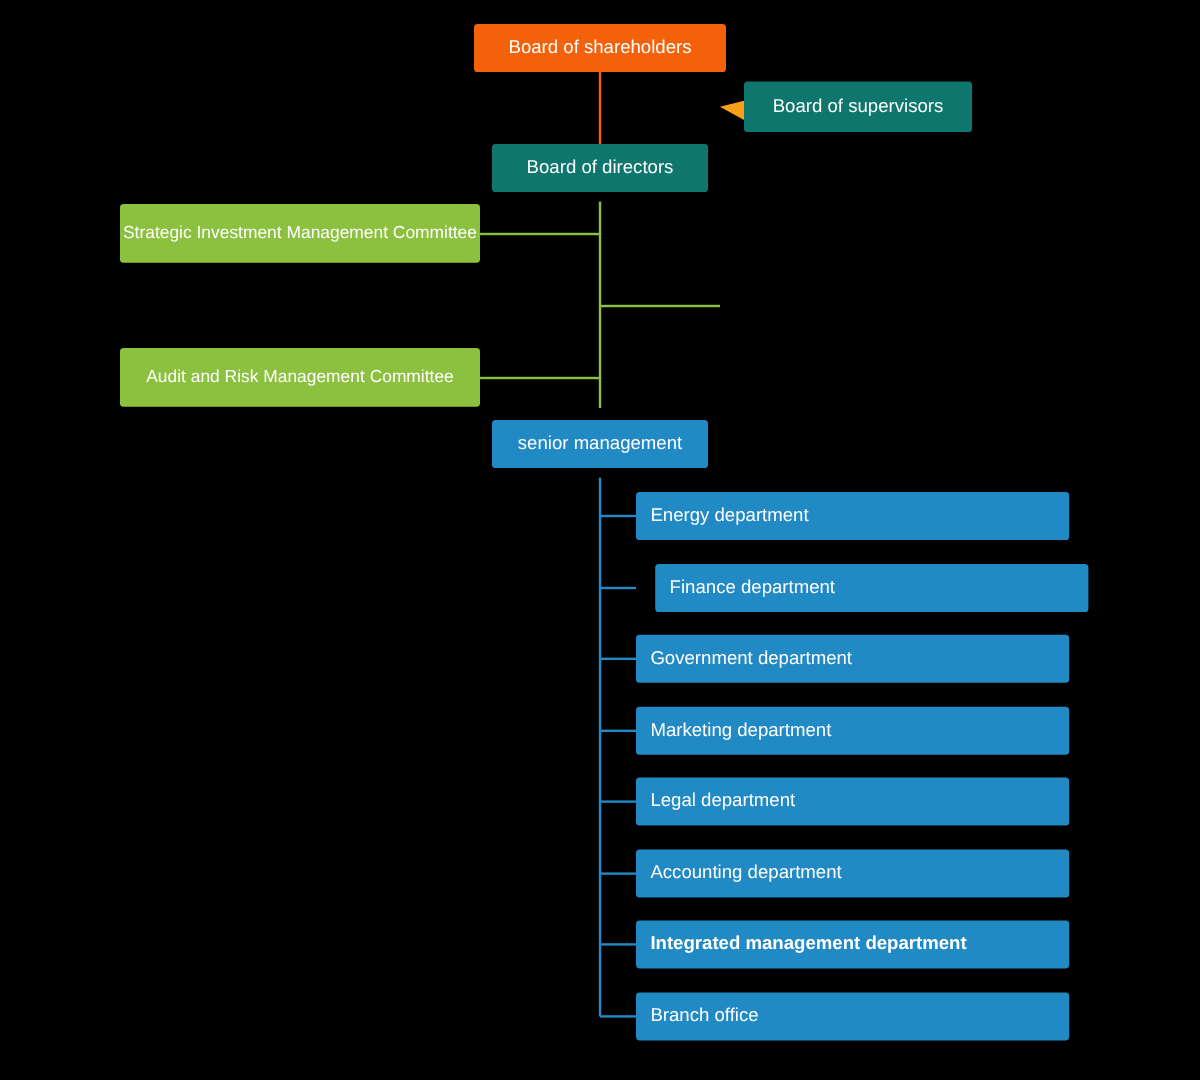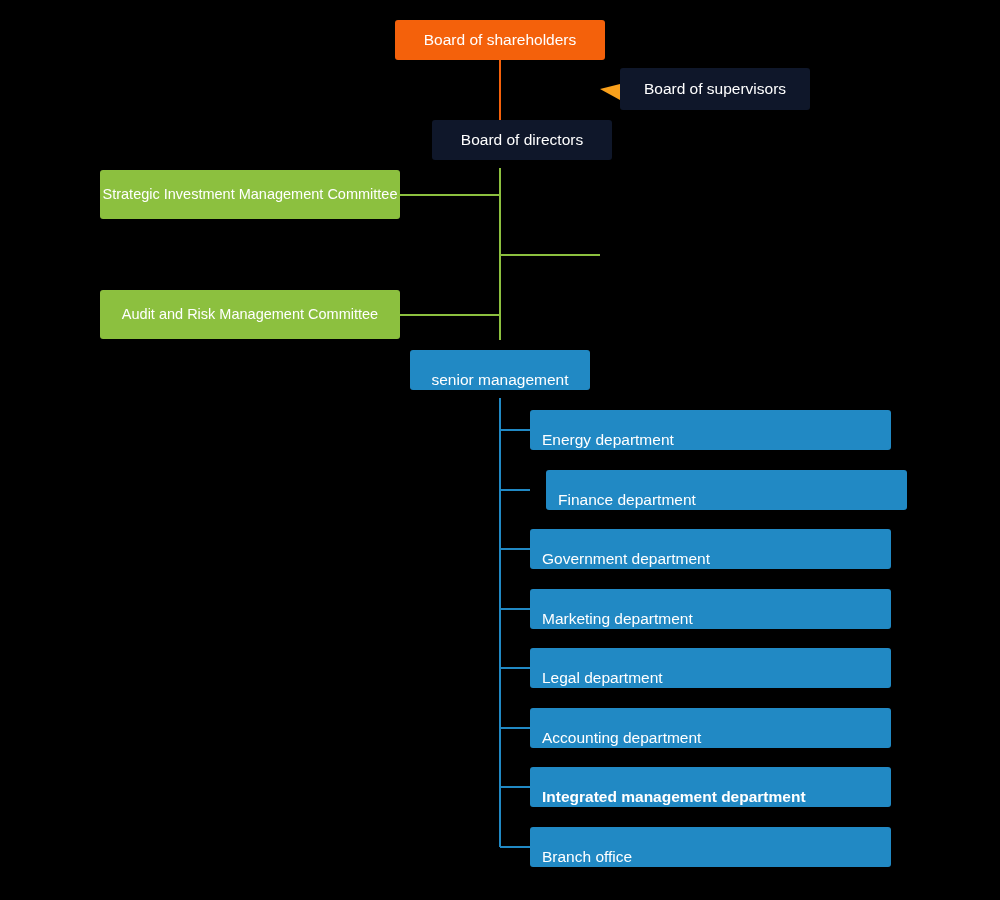--- a/index.html
+++ b/index.html
@@ -32,23 +32,23 @@
   .node.leftalign{ justify-content: flex-start; text-align: left; padding-left: 12px; }
 
   .node-label {
     display: block;
     width: 100%;
     pointer-events: none;
   }
 
   
   .orange-dark { background: #f4610b; }
-  .orange-mid  { background: #0f172a; }
+  .orange-mid  { background: #0f766e; }
   .green       { background: #8cc03f; }
-  .blue        { background: #2189c4; align-items: flex-end; }
+  .blue        { background: #2189c4; }
 
   
   .conn {
     position: absolute;
     background: #888888;
   }
   .conn-orange { background: #f4610b; }
   .conn-green  { background: #8cc03f; }
   .conn-blue   { background: #2189c4; }
 
@@ -78,21 +78,21 @@
   <div class="conn conn-orange" style="left:499px; top:60px; width:2px; height:60px;"></div>
 
   <div id="supervisors-callout" style="left:600px; top:68px; width:210px; height:42px;">
 
     <div class="callout-tail" style="left:0px; top:16px; border-top:5px solid transparent; border-bottom:11px solid transparent; border-right:20px solid #f9a01b;"></div>
     <div class="node center orange-mid fs-15" style="left:20px; top:0px; width:190px; height:42px;">
       <span class="node-label">Board of supervisors</span>
     </div>
   </div>
 
-  <div class="node center orange-mid fs-15" id="node-directors" style="left:432px; top:120px; width:180px; height:40px;">
+  <div class="node center orange-mid fs-15" id="node-directors" style="left:410px; top:120px; width:180px; height:40px;">
     <span class="node-label">Board of directors</span>
   </div>
 
   <div class="conn conn-green" style="left:499px; top:168px; width:2px; height:172px;"></div>
 
   <div class="conn conn-green" style="left:400px; top:194px; width:100px; height:2px;"></div>
 
   <div class="conn conn-green" style="left:500px; top:254px; width:100px; height:2px;"></div>
 
   <div class="conn conn-green" style="left:400px; top:314px; width:100px; height:2px;"></div>

